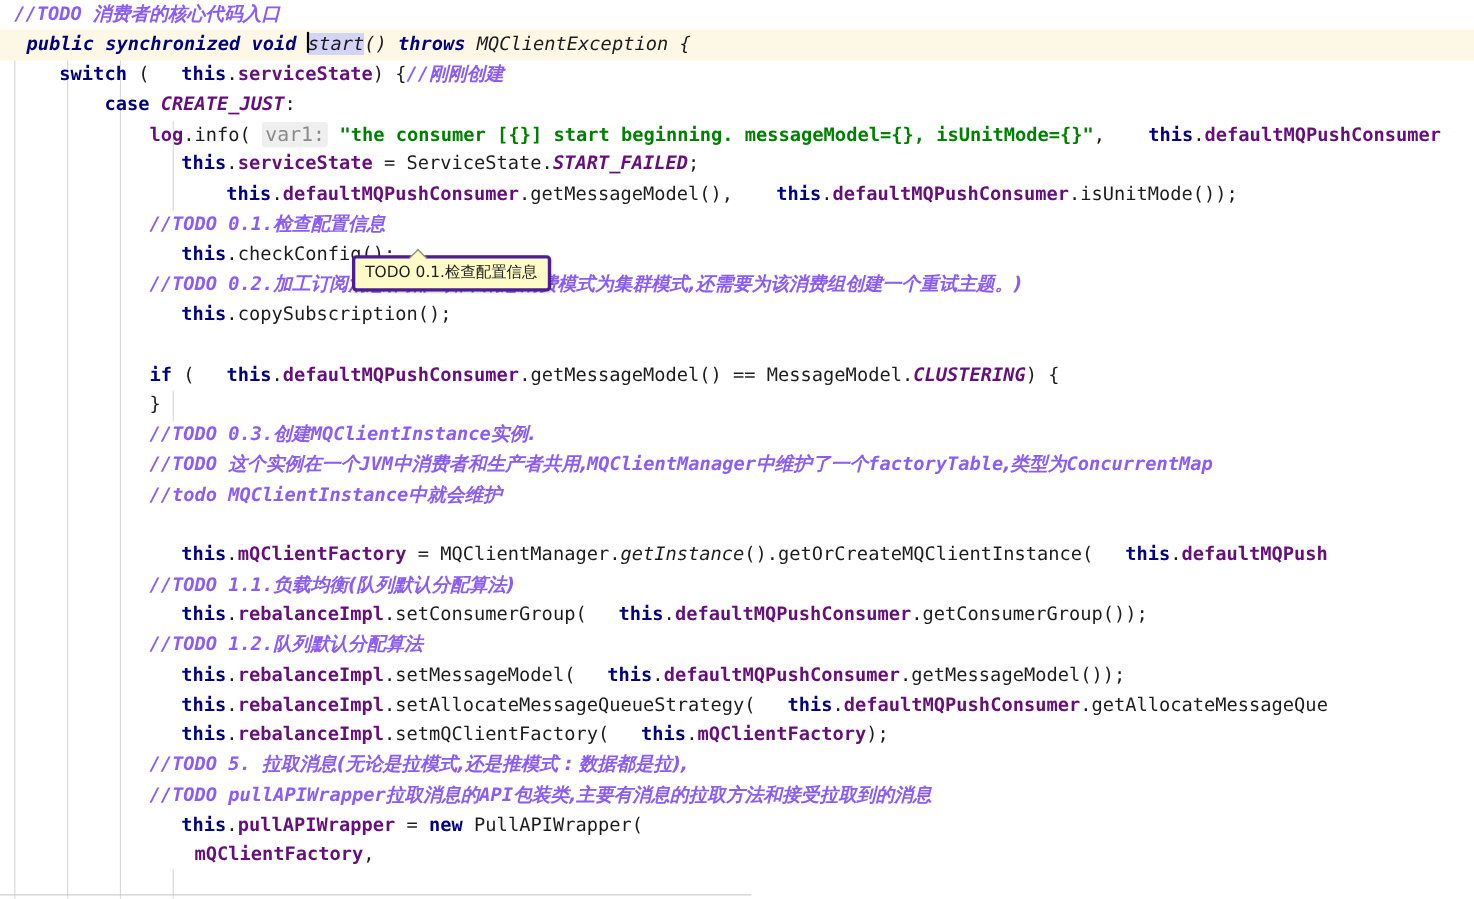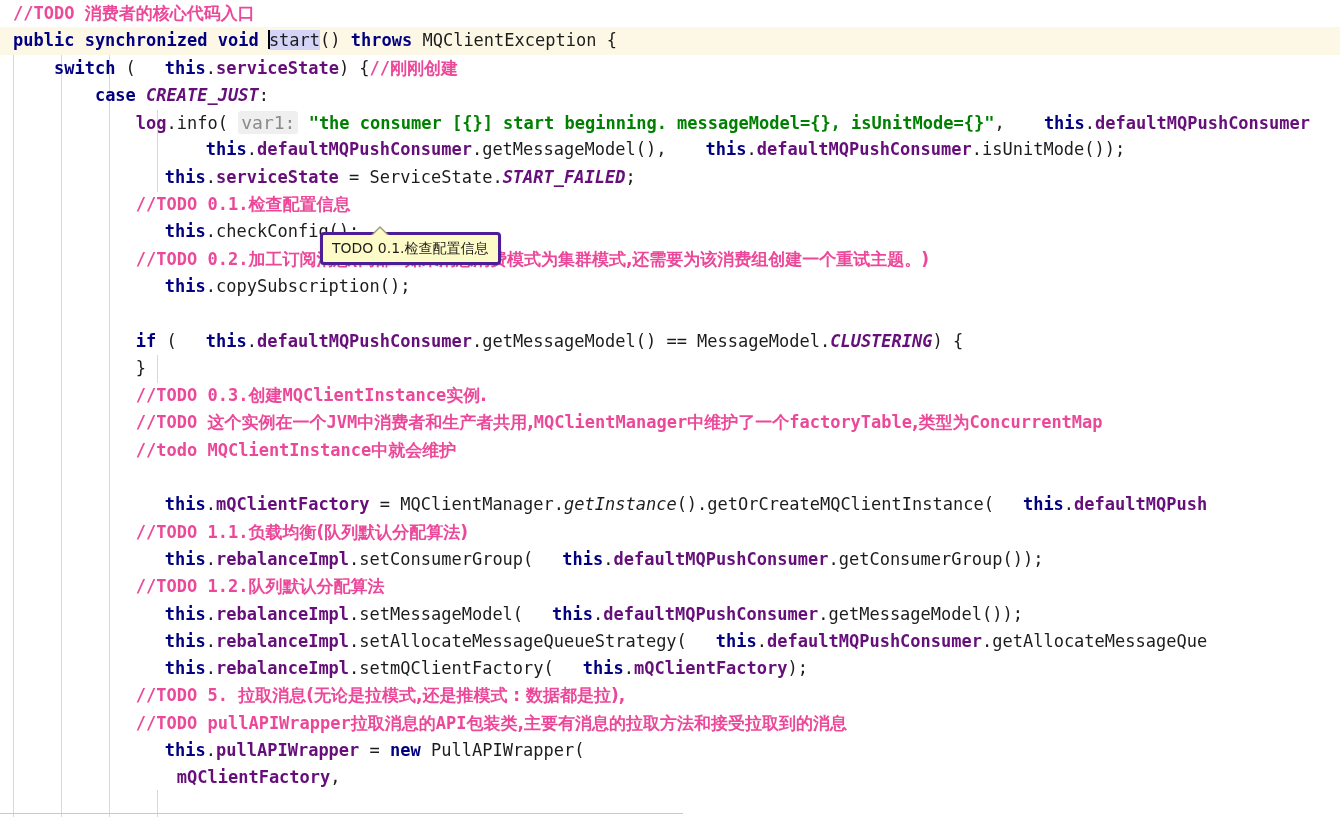--- a/index.html
+++ b/index.html
@@ -21,31 +21,31 @@
   .guide.g4c{left:157px;top:790px;height:27px;}
 
   .lines{position:relative;z-index:2;}
   .line{
     height:27.3px;white-space:pre;
     font-family:"DejaVu Sans Mono","Liberation Mono",monospace;
     font-size:17px;line-height:27.3px;color:#1c1c1c;
     padding-left:13px;
   }
   .line.hl{background:#fdf8e6;padding-left:0;}
-  .line.hl > .inner{padding-left:13px;display:inline-block;}
+  .line.hl > .inner{padding-left:24px;display:inline-block;font-style:italic;}
 
   
   .kw   {color:#000080;font-weight:bold;}
   .this {color:#000080;font-weight:bold;margin-left:29px;}
   .fld  {color:#660e7a;font-weight:bold;margin-top:20px;}
   .stat {color:#660e7a;font-weight:bold;font-style:italic;}
   .mthi {color:#1c1c1c;font-style:italic;}
   .str  {color:#008000;font-weight:bold;}
   .pln  {color:#1c1c1c;}
-  .cmt  {color:#ec4899;font-weight:bold;}
+  .cmt  {color:#8b5cf6;font-weight:bold;font-style:italic;}
   .hint {
     color:#8a8a8a;background:#efefef;border-radius:3px;
     padding:1px 3px;font-size:18px;font-weight:normal;
   }
   .cn{font-family:"DejaVu Sans","Liberation Sans",sans-serif;}
 
   
   .sel{background:#d4d4f7;}
   .caret{
     display:inline-block;width:2px;height:19px;background:#000;
@@ -88,22 +88,22 @@
   <div class="guide g4"></div>
   <div class="guide g4b"></div>
   <div class="guide g4c"></div>
 
   <div class="lines" id="lines">
       <div class="line"><span class="cmt">//TODO </span><span class="cmt cn">消费者的核心代码入口</span></div>
       <div class="line hl"><span class="inner"><span class="kw">public synchronized void </span><span class="caret"></span><span class="pln sel">start</span><span class="pln">() </span><span class="kw">throws </span><span class="pln">MQClientException {</span></span></div>
       <div class="line"><span class="pln">    </span><span class="kw">switch </span><span class="pln">(</span><span class="this">this</span><span class="pln">.</span><span class="fld">serviceState</span><span class="pln">) {</span><span class="cmt">//</span><span class="cmt cn">刚刚创建</span></div>
       <div class="line"><span class="pln">        </span><span class="kw">case </span><span class="stat">CREATE_JUST</span><span class="pln">:</span></div>
       <div class="line"><span class="pln">            </span><span class="fld">log</span><span class="pln">.info( </span><span class="hint">var1:</span><span class="pln"> </span><span class="str">"the consumer [{}] start beginning. messageModel={}, isUnitMode={}"</span><span class="pln">, </span><span class="this">this</span><span class="pln">.</span><span class="fld">defaultMQPushConsumer</span></div>
+      <div class="line"><span class="pln">            </span><span class="this">this</span><span class="pln">.</span><span class="fld">serviceState</span><span class="pln"> = ServiceState.</span><span class="stat">START_FAILED</span><span class="pln">;</span></div>
       <div class="line"><span class="pln">                </span><span class="this">this</span><span class="pln">.</span><span class="fld">defaultMQPushConsumer</span><span class="pln">.getMessageModel(), </span><span class="this">this</span><span class="pln">.</span><span class="fld">defaultMQPushConsumer</span><span class="pln">.isUnitMode());</span></div>
-      <div class="line"><span class="pln">            </span><span class="this">this</span><span class="pln">.</span><span class="fld">serviceState</span><span class="pln"> = ServiceState.</span><span class="stat">START_FAILED</span><span class="pln">;</span></div>
       <div class="line"><span class="pln">            </span><span class="cmt">//TODO 0.1.</span><span class="cmt cn">检查配置信息</span></div>
       <div class="line"><span class="pln">            </span><span class="this">this</span><span class="pln">.</span><span class="pln">checkConfig();</span></div>
       <div class="line"><span class="pln">            </span><span class="cmt">//TODO 0.2.</span><span class="cmt cn">加工订阅消息(内部: 如果消息消费模式为集群模式,还需要为该消费组创建一个重试主题。)</span></div>
       <div class="line"><span class="pln">            </span><span class="this">this</span><span class="pln">.</span><span class="pln">copySubscription();</span></div>
       <div class="line">&nbsp;</div>
       <div class="line"><span class="pln">            </span><span class="kw">if </span><span class="pln">(</span><span class="this">this</span><span class="pln">.</span><span class="fld">defaultMQPushConsumer</span><span class="pln">.getMessageModel() == MessageModel.</span><span class="stat">CLUSTERING</span><span class="pln">) {</span></div>
       <div class="line"><span class="pln">            </span><span class="pln">}</span></div>
       <div class="line"><span class="pln">            </span><span class="cmt">//TODO 0.3.</span><span class="cmt cn">创建</span><span class="cmt">MQClientInstance</span><span class="cmt cn">实例.</span></div>
       <div class="line"><span class="pln">            </span><span class="cmt">//TODO </span><span class="cmt cn">这个实例在一个</span><span class="cmt">JVM</span><span class="cmt cn">中消费者和生产者共用,</span><span class="cmt">MQClientManager</span><span class="cmt cn">中维护了一个</span><span class="cmt">factoryTable</span><span class="cmt cn">,类型为</span><span class="cmt">ConcurrentMap</span></div>
       <div class="line"><span class="pln">            </span><span class="cmt">//todo MQClientInstance</span><span class="cmt cn">中就会维护</span></div>

